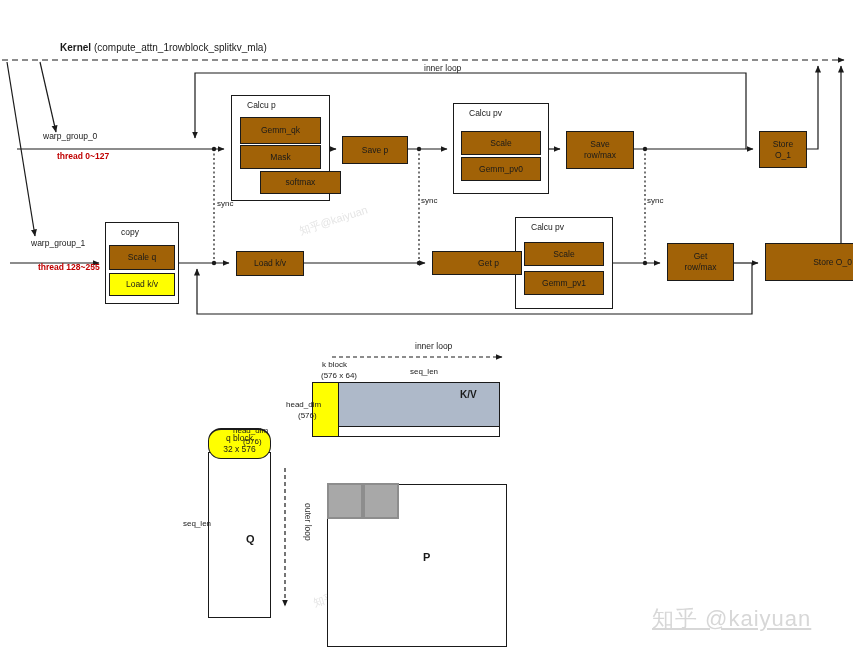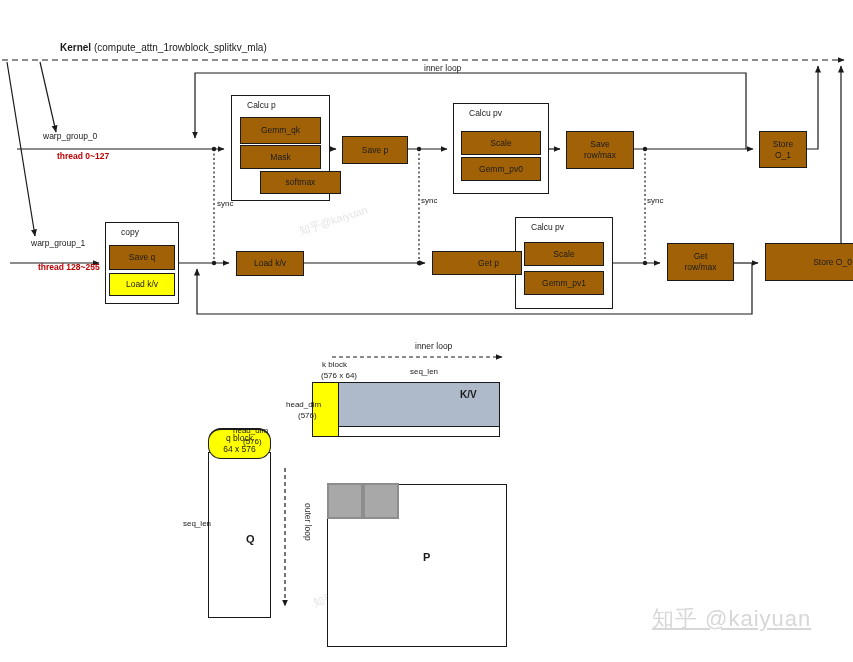--- a/index.html
+++ b/index.html
@@ -116,21 +116,21 @@
   <div class="lbl small" style="left:202px;top:199px;">sync</div>
   <div class="lbl small" style="left:406px;top:196px;">sync</div>
   <div class="lbl small" style="left:632px;top:196px;">sync</div>
 
   <div class="lbl" style="left:16px;top:238px;">warp_group_1</div>
   <div class="lbl red" style="left:23px;top:262px;">thread 128~255</div>
 
   <div class="gbox" style="left:105px;top:222px;width:72px;height:80px;">
     <span class="gtitle">copy</span>
   </div>
-  <div class="box" style="left:109px;top:245px;width:64px;height:23px;">Save q</div>
+  <div class="box" style="left:109px;top:245px;width:64px;height:23px;">Scale q</div>
   <div class="box yellow" style="left:109px;top:273px;width:64px;height:21px;">Load k/v</div>
 
   <div class="box" style="left:236px;top:251px;width:66px;height:23px;">Load k/v</div>
   <div class="box" style="left:432px;top:251px;width:65px;height:22px;padding-left:23px;">Get p</div>
 
   <div class="gbox" style="left:515px;top:217px;width:96px;height:90px;">
     <span class="gtitle">Calcu pv</span>
   </div>
   <div class="box" style="left:524px;top:242px;width:78px;height:22px;">Scale</div>
   <div class="box" style="left:524px;top:271px;width:78px;height:22px;">Gemm_pv1</div>
@@ -152,21 +152,21 @@
   <div class="kvfill" style="left:338px;top:382px;width:160px;height:43px;"></div>
   <div class="lbl bold" style="left:445px;top:389px;font-size:10px;z-index:4;">K/V</div>
   <div class="lbl small" style="left:271px;top:400px;">head_dim</div>
   <div class="lbl small" style="left:283px;top:411px;">(576)</div>
 
   <div class="lbl small" style="left:218px;top:426px;">head_dim</div>
   <div class="lbl small" style="left:228px;top:437px;">(576)</div>
   <div class="gbox" style="left:208px;top:452px;width:61px;height:164px;"></div>
   <div class="box yellow" style="left:208px;top:428px;width:61px;height:28px;border-top-width:2px;border-radius:13px;">
     <span><span>q block</span><br>
-    <span>64 x 576</span></span>
+    <span>32 x 576</span></span>
   </div>
   <div class="lbl small" style="left:168px;top:519px;">seq_len</div>
   <div class="lbl bold" style="left:231px;top:533px;font-size:11px;">Q</div>
   <div class="lbl vtext" style="left:288px;top:503px;font-size:8.5px;color:#3a3a3a;">outer loop</div>
 
   <div class="gbox" style="left:327px;top:484px;width:178px;height:161px;"></div>
   <div class="pgray" style="left:327px;top:483px;width:32px;height:32px;"></div>
   <div class="pgray" style="left:363px;top:483px;width:32px;height:32px;"></div>
   <div class="lbl bold" style="left:408px;top:551px;font-size:11px;">P</div>
 

